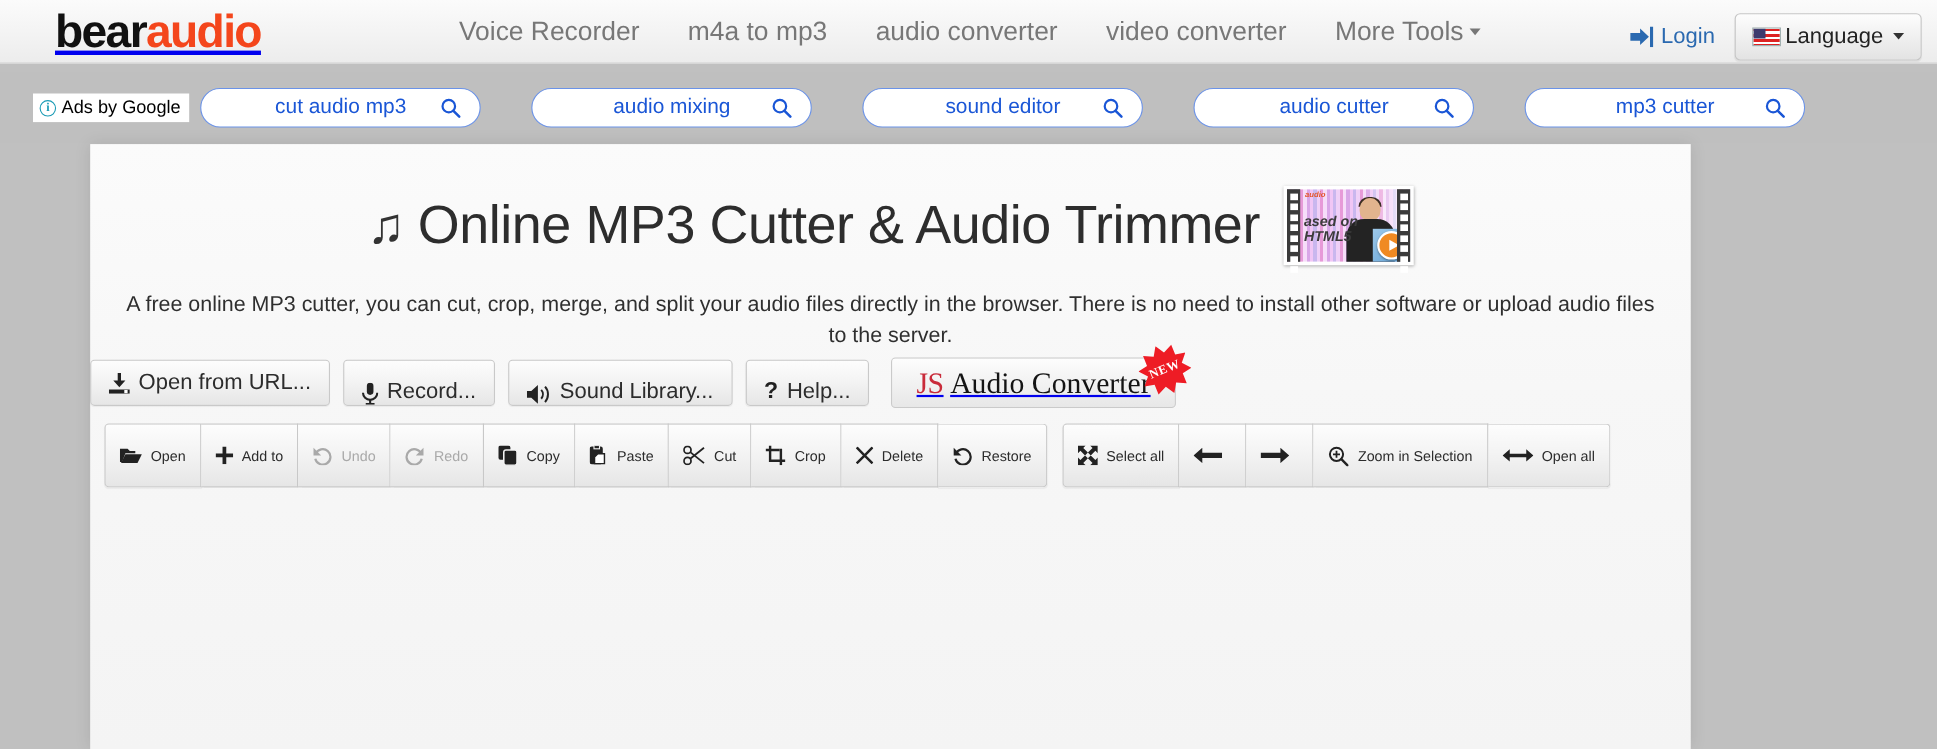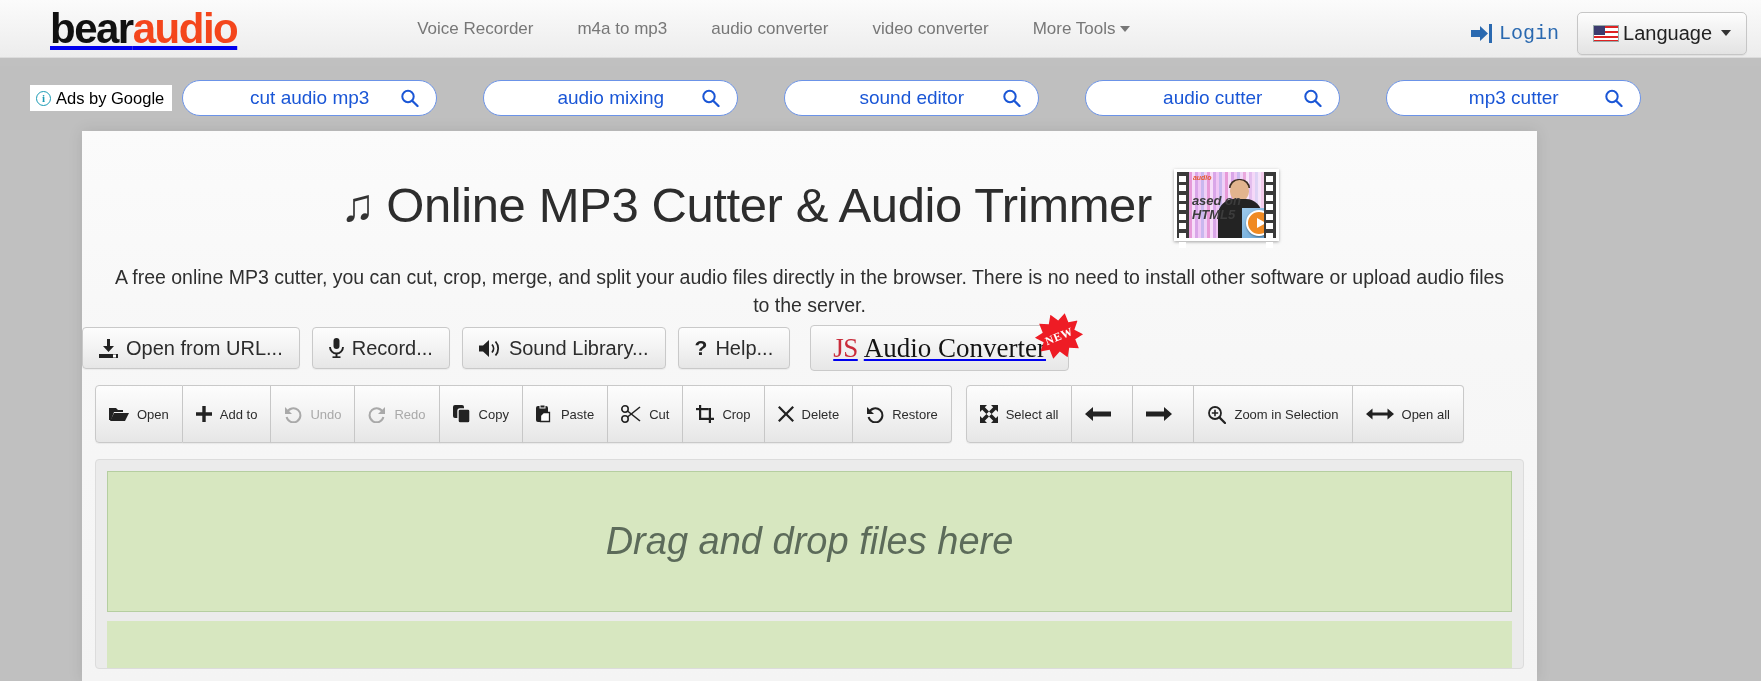--- a/index.html
+++ b/index.html
@@ -18,29 +18,29 @@
     background: linear-gradient(to bottom, #fbfbfb 0%, #f3f3f3 55%, #ececec 100%);
     border-bottom: 1px solid #dcdcdc;
     display: flex; align-items: center;
   }
   .brand { margin-left: 50px; font-size: 42px; font-weight: bold; letter-spacing: -1.5px; line-height: 1; }
   .brand .b1 { color: #111; }
   .brand .b2 { color: #f4461c; }
 
   .nav-links { display: flex; align-items: center; margin-left: 180px; gap: 44px; }
   .nav-link {
-    color: #777; font-size: 17px; text-decoration: none; white-space: nowrap;
+    color: #777; font-size: 24px; text-decoration: none; white-space: nowrap;
   }
   .nav-caret {
     display: inline-block; width: 0; height: 0; margin-left: 5px; vertical-align: middle;
     border-left: 5px solid transparent; border-right: 5px solid transparent;
     border-top: 6px solid #777;
   }
   .nav-right { position: absolute; right: 14px; top: 0; height: 66px; display: flex; align-items: center; gap: 18px; }
-  .login-link { color: #2a69b0; font-size: 20px; text-decoration: none; display: flex; align-items: center; gap: 7px; white-space: nowrap; font-family: Liberation Mono, monospace; }
+  .login-link { color: #2a69b0; font-size: 20px; text-decoration: none; display: flex; align-items: center; gap: 7px; white-space: nowrap; }
   .lang-btn {
     display: flex; align-items: center; gap: 4px;
     padding: 9px 15px;
     font-size: 20px; color: #222;
     background: linear-gradient(to bottom,#fdfdfd 0%, #f0f0f0 50%, #e3e3e3 100%);
     border: 1px solid #c6c6c6; border-radius: 5px;
     box-shadow: 0 1px 1px rgba(0,0,0,.06);
     white-space: nowrap;
   }
   .flag { width: 26px; height: 17px; position: relative; display: inline-block; border: 1px solid #9aa; overflow: hidden; flex: none; }
@@ -86,21 +86,21 @@
     display: flex; align-items: center; justify-content: center;
     padding-top: 38px; gap: 22px;
   }
   h1.title {
     margin: 0; font-weight: normal; font-size: 49px; color: #2d2d2d;
     letter-spacing: -0.4px; white-space: nowrap; display: flex; align-items: center; gap: 12px;
   }
   .note-icon { font-size: 46px; color: #333; line-height: 1; }
 
   
-  .vthumb { position: relative; width: 105px; height: 72px; flex: none;
+  .vthumb { position: relative; width: 118px; height: 72px; flex: none;
             background: #fff; border: 3px solid #fff; box-shadow: 0 1px 3px rgba(0,0,0,.35); }
   .vthumb .inner { position: absolute; inset: 0; overflow: hidden; background: #fff; }
   .vthumb .wave { position: absolute; inset: 0;
     background:
       linear-gradient(to right, rgba(255,255,255,0) 0%, rgba(255,255,255,.0) 60%, rgba(255,255,255,.75) 100%),
       repeating-linear-gradient(to right,
         #d9a6e8 0 3px, #f0c6f5 3px 6px, #c9b7ee 6px 9px, #efd0f7 9px 12px,
         #e79ad8 12px 15px, #f6ddf9 15px 18px);
   }
   .vthumb .strip { position: absolute; top: 0; bottom: 0; width: 12px; background: #3a3a3a; }
@@ -132,21 +132,21 @@
   
   .btn-row { display: flex; align-items: center; margin-top: 6px; }
   .btn {
     display: inline-flex; align-items: center; justify-content: center; gap: 8px;
     height: 42px; padding: 0 16px;
     font-size: 20px; color: #2c2c2c; white-space: nowrap;
     background: linear-gradient(to bottom,#fdfdfd 0%,#f3f3f3 48%,#e6e6e6 100%);
     border: 1px solid #c9c9c9; border-radius: 4px;
     box-shadow: 0 1px 1px rgba(0,0,0,.05);
   }
-  .btn + .btn { margin-left: 12px; }
+  .btn + .btn { margin-left: 12px; align-items: flex-end; }
 
   .jsac {
     position: relative; display: inline-flex; align-items: center; justify-content: center;
     height: 46px; padding: 0 22px; margin-left: 20px;
     background: linear-gradient(to bottom,#fdfdfd 0%,#f2f2f2 50%,#e7e7e7 100%);
     border: 1px solid #cacaca; border-radius: 4px;
     font-family: "Liberation Serif", serif; font-size: 27px; white-space: nowrap;
   }
   .jsac .js { color: #c92b3a; letter-spacing: -0.5px; }
   .jsac .ac { color: #141414; margin-left: 6px; }
@@ -516,21 +516,15 @@
           <span>
               <svg class="ic" width="28" height="14" viewBox="0 0 28 14">
                 <path fill="#222" d="M0 7 6.5 1.5v3.9h15V1.5L28 7l-6.5 5.5V8.6h-15v3.9z"></path>
               </svg>
             </span>
           <span>Open all</span>
         </button>
       </div>
     </div>
 
-    <div class="editor">
-      <div class="dropzone">
-        <span>Drag and drop files here</span>
-      </div>
-      <div class="track2"></div>
-    </div>
 
   </div>
 </div>
 
 </body></html>

